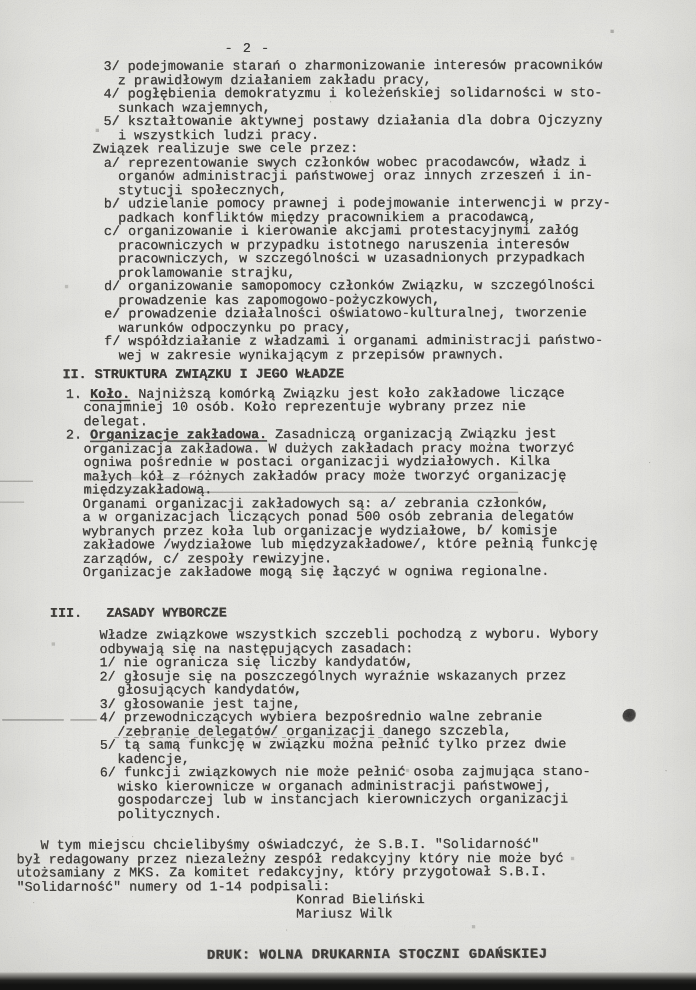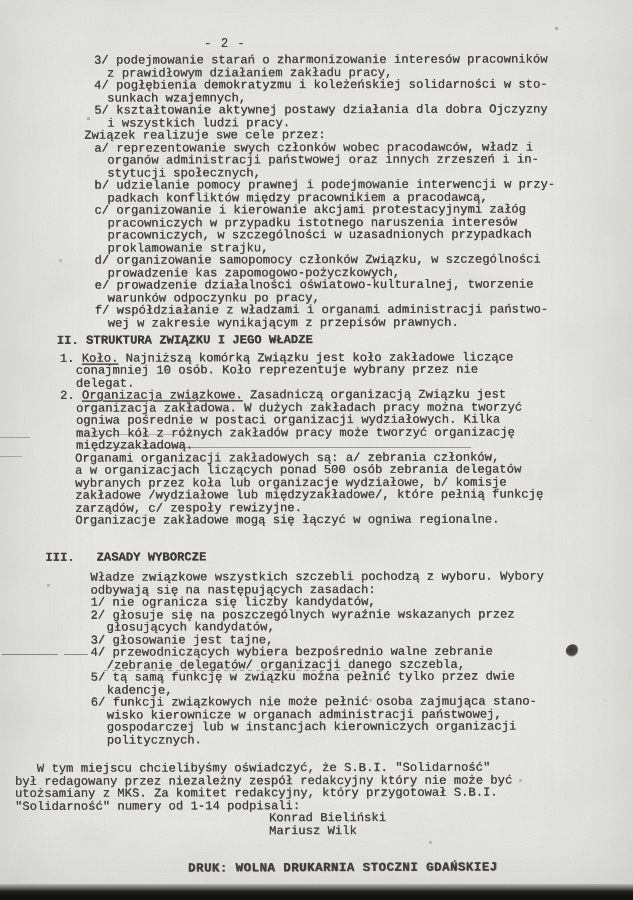--- a/index.html
+++ b/index.html
@@ -23,21 +23,21 @@
   }
   #noise-svg{position:absolute;left:0;top:0;pointer-events:none;}
   
   #doc-body{
     position:absolute;left:0;top:54px;width:633px;
     font-size:12.2px;line-height:12.5px;
     transform:rotate(-0.15deg);
     text-shadow:0.3px 0.3px 0.5px rgba(44,42,38,0.75);
   }
   .line{white-space:pre;}
-  .u{text-decoration:underline;text-underline-offset:2px;}
+  .u{text-decoration:underline;text-underline-offset:2px;font-weight:bold;}
   .k-item  .first{padding-left:95px}  .k-item  .cont{padding-left:108px}
   .k-flush .first{padding-left:85px}
   .k-h2{margin:5px 0 5px;font-weight:bold}   .k-h2 .first{padding-left:57px}
   .k-num   .first{padding-left:60px}  .k-num  .cont{padding-left:76px}
   .k-body75 .line{padding-left:75px}
   .k-h3{margin:24px 0 8px;font-weight:bold}  .k-h3 .first{padding-left:45px}
   .k-intro .line{padding-left:90px}
   .k-elec  .first{padding-left:90px}  .k-elec .cont{padding-left:106px}
   .k-statement{margin-top:16px}       .k-statement .line{padding-left:14px}
   .k-sign  .line{padding-left:268px}
@@ -148,21 +148,21 @@
       </div>
       <div class="blk k-h2">
         <div class="line first"><span class="marker">II. </span>STRUKTURA ZWIĄZKU I JEGO WŁADZE</div>
       </div>
       <div class="blk k-num">
         <div class="line first"><span class="marker">1. </span><span class="u">Koło.</span> Najniższą komórką Związku jest koło zakładowe liczące</div>
         <div class="line cont">conajmniej 10 osób. Koło reprezentuje wybrany przez nie</div>
         <div class="line cont">delegat.</div>
       </div>
       <div class="blk k-num">
-        <div class="line first"><span class="marker">2. </span><span class="u">Organizacja związkowe.</span> Zasadniczą organizacją Związku jest</div>
+        <div class="line first"><span class="marker">2. </span><span class="u">Organizacje zakładowa.</span> Zasadniczą organizacją Związku jest</div>
         <div class="line cont">organizacja zakładowa. W dużych zakładach pracy można tworzyć</div>
         <div class="line cont">ogniwa pośrednie w postaci organizacji wydziałowych. Kilka</div>
         <div class="line cont">małych kół z różnych zakładów pracy może tworzyć organizację</div>
         <div class="line cont">międzyzakładową.</div>
       </div>
       <div class="blk k-body75">
         <div class="line first">Organami organizacji zakładowych są: a/ zebrania członków,</div>
         <div class="line cont">a w organizacjach liczących ponad 500 osób zebrania delegatów</div>
         <div class="line cont">wybranych przez koła lub organizacje wydziałowe, b/ komisje</div>
         <div class="line cont">zakładowe /wydziałowe lub międzyzakładowe/, które pełnią funkcję</div>

